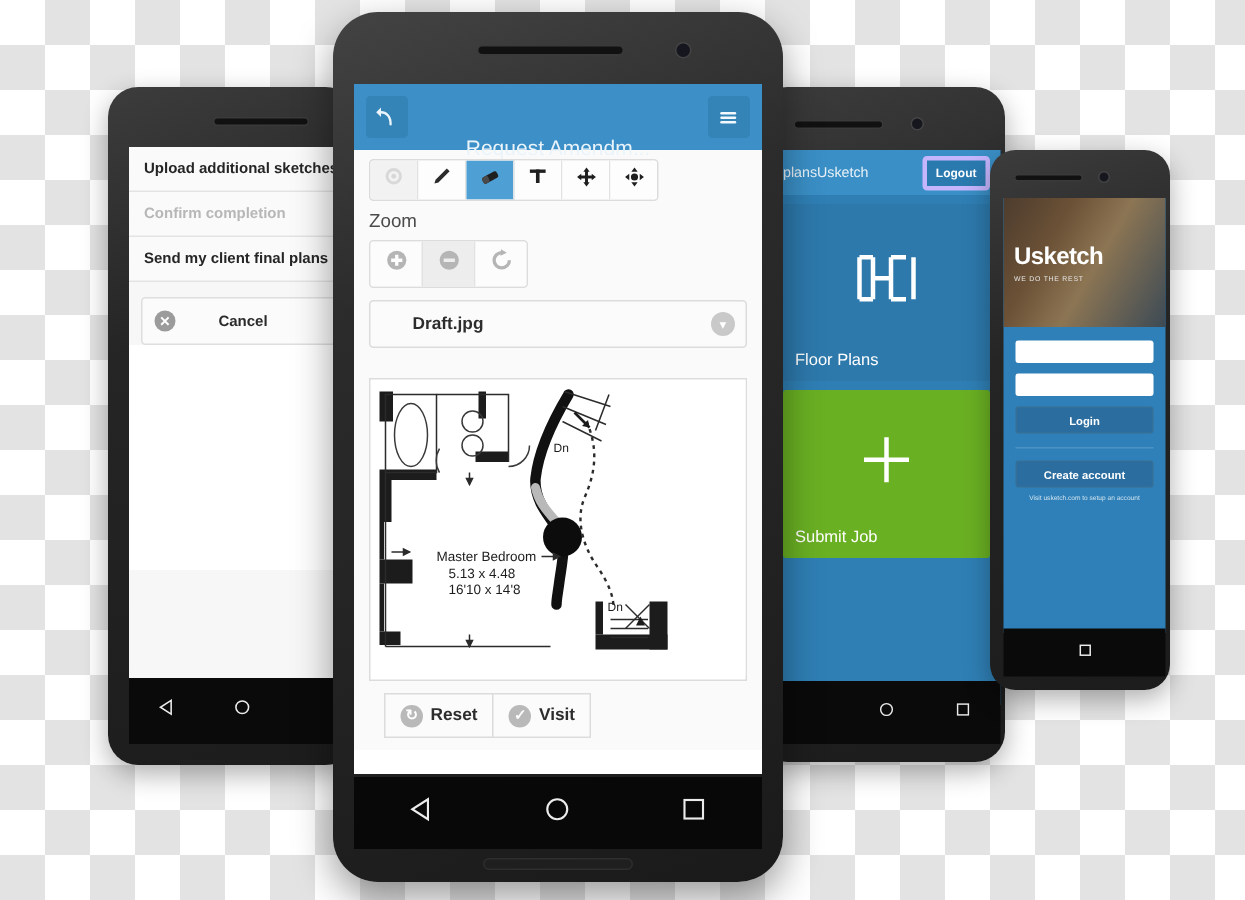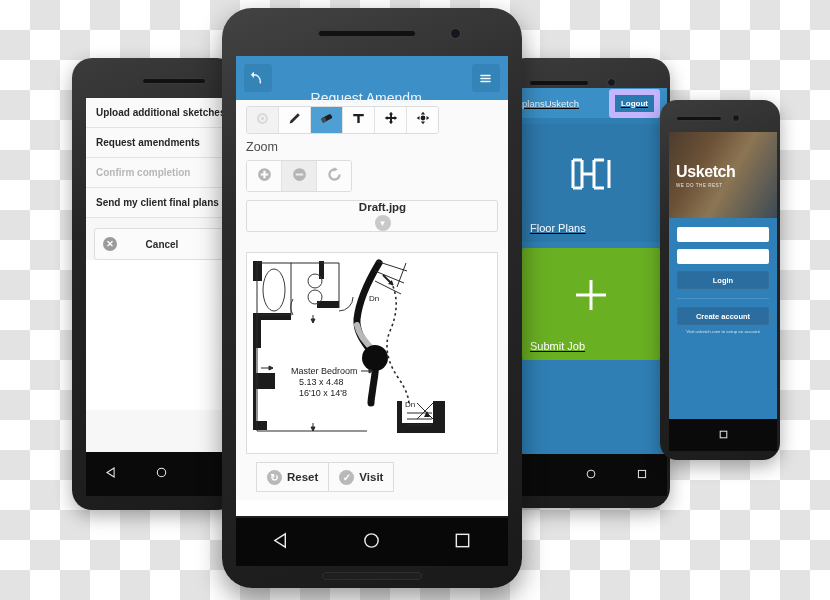--- a/index.html
+++ b/index.html
@@ -87,29 +87,29 @@
   .sheet-cancel .x-ico {
     position:absolute; left:8px; top:50%; transform:translateY(-50%);
     width:14px; height:14px; border-radius:50%; background:#9b9b9b;
     color:#fff; font-size:9px; line-height:14px; text-align:center; font-weight:700;
   }
   .sheet-cancel span.lbl { font-size:10px; font-weight:700; color:#2b2b2b; }
   .sheet-rest { background:#ffffff; height: 150px; }
 
   
   #phone-mid-right { left: 505px; top: 58px; width: 165px; height: 450px; border-radius: 20px; }
-  #phone-mid-right .screen { left: 10px; top: 30px; width: 152px; height: 370px; background:#2f7fb5;text-decoration:underline; }
+  #phone-mid-right .screen { left: 10px; top: 42px; width: 152px; height: 370px; background:#2f7fb5; }
   #phone-mid-right .navbar { left: 10px; width: 152px; bottom: 12px; height: 42px; }
   .dash-header {
     background:#3a8fc6; height: 30px; display:flex; align-items:center;
     justify-content:space-between; padding: 0 7px; color:#e8f2f8;
   }
   .dash-header .brand { font-size: 9.5px; }
   .dash-header .logout {
-    background:#2a7ab0; border:6px solid #c4b5fd; border-radius:3px;
+    background:#2a7ab0; border:3px solid #c4b5fd; border-radius:3px;
     font-size:8px; font-weight:700; color:#fff; padding: 4px 6px;
   }
   .tile {
     margin: 6px 7px; border-radius: 2px; position: relative;
     display:flex; flex-direction:column; justify-content:flex-end;
   }
   .tile-floor { height: 118px; background:#2d79ac; }
   .tile-submit { height: 112px; background:#6ab023; }
   .tile .tile-ico {
     position:absolute; left:50%; top: 44%; transform: translate(-50%,-50%);
@@ -178,21 +178,20 @@
     width: 34px; height: 30px; display:flex; align-items:center; justify-content:center;
     background:#fcfcfc; border-right:1px solid #e2e2e2;
   }
   .zoom-btn:last-child { border-right:none; }
   .zoom-btn.pressed { background:#ededed; }
 
   .file-select {
     margin: 8px 0 6px 0; height: 30px; background:#fbfbfb; border:1px solid #dcdcdc;
     border-radius:3px; display:flex; align-items:center; justify-content:space-between;
     padding: 0 7px 0 28px;
-    flex-direction: column;
   }
   .file-select .fname { font-size:11.5px; font-weight:700; color:#2d2d2d; }
   .chev {
     width:16px; height:16px; border-radius:50%; background:#c9c9c9;
     display:flex; align-items:center; justify-content:center; color:#fff; font-size:9px;
   }
 
   .canvas-wrap {
     border:1px solid #dcdcdc; background:#fff; height: 200px; overflow:hidden; position:relative;margin-top:20px;
   }
@@ -213,21 +212,20 @@
 <body>
 
 <div id="stage">
 
   <div class="phone" id="phone-left">
     <div class="bezel-top">
       <div class="speaker" style="left:70px;top:20px;width:62px;height:4px;"></div>
       <div class="screen">
         <div class="sheet">
           <div class="sheet-item">Upload additional sketches</div>
-          <div class="sheet-item">Request amendments</div>
           <div class="sheet-item disabled">Confirm completion</div>
           <div class="sheet-item">Send my client final plans</div>
           <div class="sheet-cancel">
             <span class="x-ico">✕</span>
             <span class="lbl">Cancel</span>
           </div>
           <div class="sheet-rest"></div>
         </div>
       </div>
       <div class="navbar">

